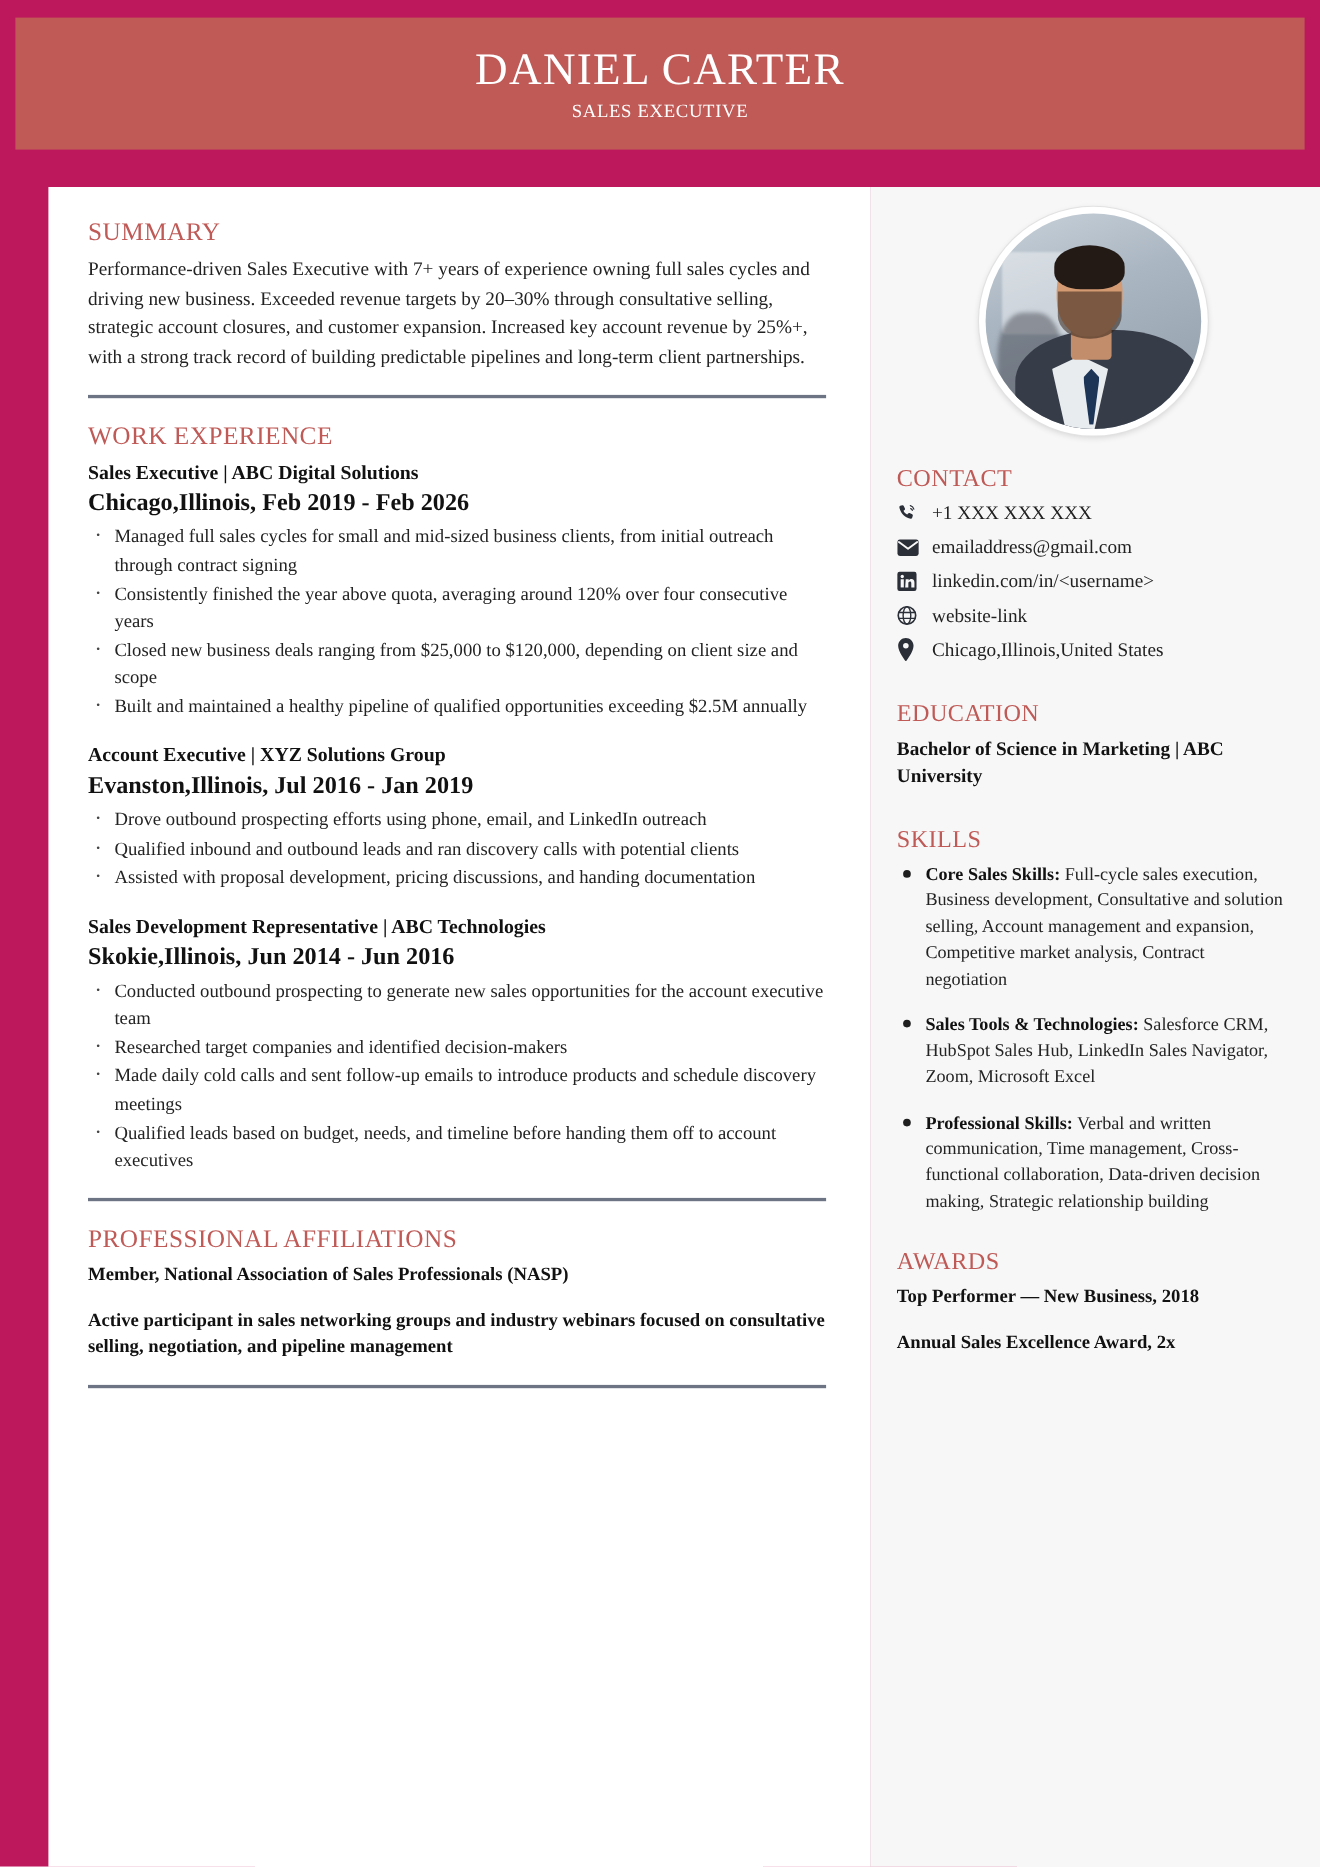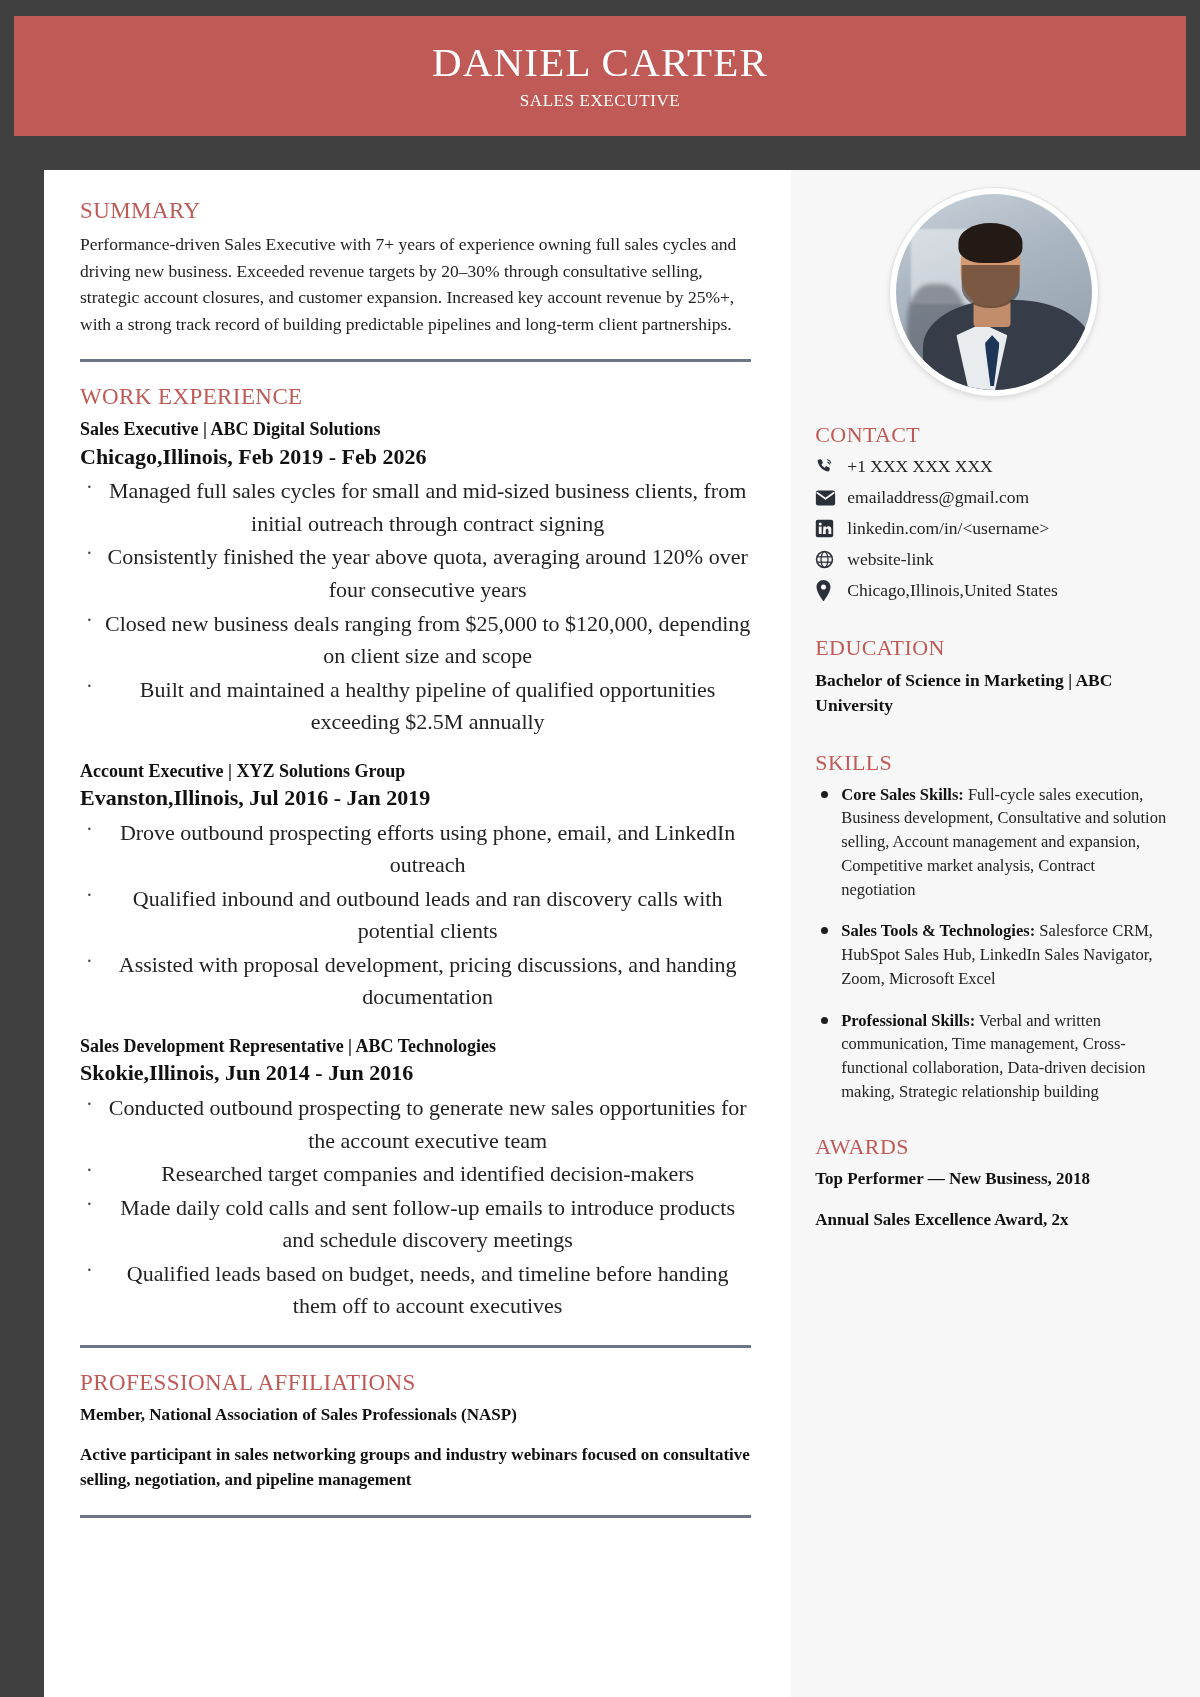--- a/index.html
+++ b/index.html
@@ -10,21 +10,21 @@
     background: #ffffff;
     font-family: "Liberation Serif", "DejaVu Serif", serif;
     color: #1e1e1e;
     overflow: hidden;
   }
 
   .page {
     position: relative;
     width: 1200px;
     height: 1697px;
-    background: #404040;
+    background: #be185d;
   }
 
   
   .header-band {
     position: absolute;
     left: 14px;
     top: 16px;
     width: 1172px;
     height: 120px;
     background: #bf5a57;
@@ -115,25 +115,24 @@
     margin-bottom: 4px;
   }
   ul.dashes {
     list-style: none;
     margin: 0;
     padding: 0;
   }
   ul.dashes li {
     position: relative;
     padding-left: 24px;
-    font-size: 22px;
+    font-size: 17px;
     line-height: 1.48;
     color: #232323;
     margin-bottom: 1px;
-    text-align: center;
   }
   ul.dashes li::before {
     content: "·";
     position: absolute;
     left: 6px;
     top: -2px;
     font-size: 20px;
     color: #444;
   }
 

